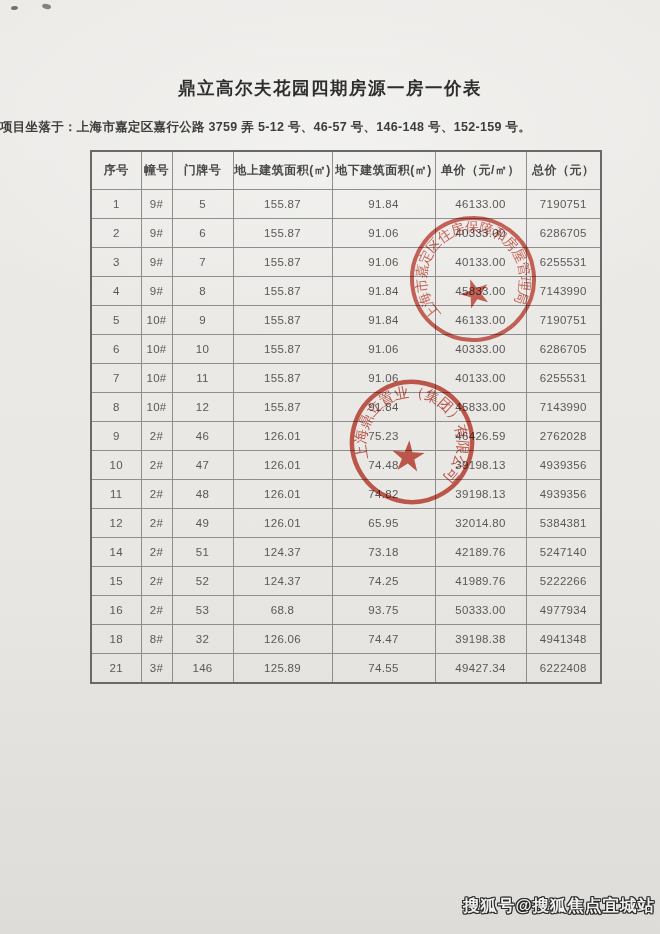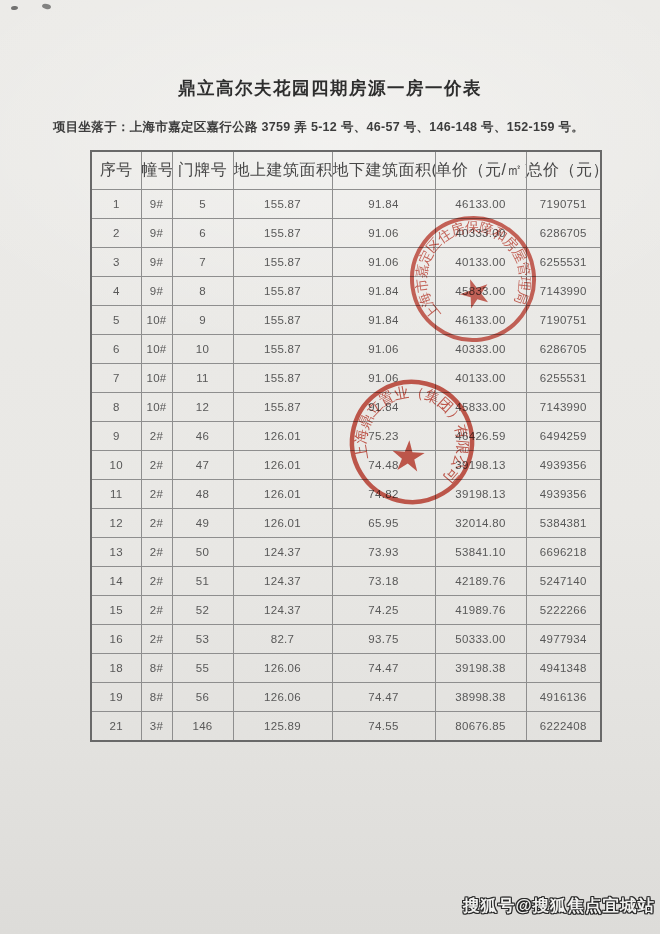--- a/index.html
+++ b/index.html
@@ -19,37 +19,37 @@
   .speck.s1{left:11px;top:6px;width:7px;height:4px;transform:rotate(-8deg);}
   .speck.s2{left:42px;top:4px;width:9px;height:5px;transform:rotate(12deg);opacity:.65;}
 
   .doc-title{
     position:absolute;left:0;top:76px;width:660px;
     text-align:center;font-size:17.5px;font-weight:700;color:#2e2e2e;
     letter-spacing:1.5px;
   }
   .doc-subtitle{
     position:absolute;left:0;top:119px;width:637px;
-    text-align:center;font-size:12.5px;font-weight:700;color:#3d3d3d;
+    text-align:left;font-size:12.5px;font-weight:700;color:#3d3d3d;
     letter-spacing:.3px;
   }
 
   table.price-table{
     position:absolute;left:90px;top:150px;width:510px;
     border-collapse:collapse;table-layout:fixed;
     background:transparent;
   }
   table.price-table th, table.price-table td{
     border:1px solid #8e8e8e;
     text-align:center;vertical-align:middle;
     padding:0;overflow:hidden;white-space:nowrap;
   }
   table.price-table{border:2px solid #696969;}
   table.price-table th{
-    height:37px;font-size:16px;font-weight:400;color:#474747;letter-spacing:.5px;
+    height:37px;font-size:12px;font-weight:700;color:#474747;letter-spacing:.5px;
   }
   table.price-table td{
     height:28px;font-size:11.5px;color:#585858;letter-spacing:.3px;
   }
   col.c0{width:50px}col.c1{width:31px}col.c2{width:61px}
   col.c3{width:99px}col.c4{width:103px}col.c5{width:91px}col.c6{width:75px}
 
   .stamp{position:absolute;mix-blend-mode:multiply;opacity:.82;}
   .stamp svg{display:block;}
   .stamp-authority{left:403px;top:209px;width:140px;height:140px;transform:rotate(-8deg);}
@@ -169,21 +169,21 @@
           <td>45833.00</td>
           <td>7143990</td>
         </tr>
         <tr>
           <td>9</td>
           <td>2#</td>
           <td>46</td>
           <td>126.01</td>
           <td>75.23</td>
           <td>46426.59</td>
-          <td>6494259</td>
+          <td>2762028</td>
         </tr>
         <tr>
           <td>10</td>
           <td>2#</td>
           <td>47</td>
           <td>126.01</td>
           <td>74.48</td>
           <td>39198.13</td>
           <td>4939356</td>
         </tr>
@@ -197,29 +197,20 @@
           <td>4939356</td>
         </tr>
         <tr>
           <td>12</td>
           <td>2#</td>
           <td>49</td>
           <td>126.01</td>
           <td>65.95</td>
           <td>32014.80</td>
           <td>5384381</td>
-        </tr>
-        <tr>
-          <td>13</td>
-          <td>2#</td>
-          <td>50</td>
-          <td>124.37</td>
-          <td>73.93</td>
-          <td>53841.10</td>
-          <td>6696218</td>
         </tr>
         <tr>
           <td>14</td>
           <td>2#</td>
           <td>51</td>
           <td>124.37</td>
           <td>73.18</td>
           <td>42189.76</td>
           <td>5247140</td>
         </tr>
@@ -229,50 +220,41 @@
           <td>52</td>
           <td>124.37</td>
           <td>74.25</td>
           <td>41989.76</td>
           <td>5222266</td>
         </tr>
         <tr>
           <td>16</td>
           <td>2#</td>
           <td>53</td>
-          <td>82.7</td>
+          <td>68.8</td>
           <td>93.75</td>
           <td>50333.00</td>
           <td>4977934</td>
         </tr>
         <tr>
           <td>18</td>
           <td>8#</td>
-          <td>55</td>
+          <td>32</td>
           <td>126.06</td>
           <td>74.47</td>
           <td>39198.38</td>
           <td>4941348</td>
-        </tr>
-        <tr>
-          <td>19</td>
-          <td>8#</td>
-          <td>56</td>
-          <td>126.06</td>
-          <td>74.47</td>
-          <td>38998.38</td>
-          <td>4916136</td>
         </tr>
         <tr>
           <td>21</td>
           <td>3#</td>
           <td>146</td>
           <td>125.89</td>
           <td>74.55</td>
-          <td>80676.85</td>
+          <td>49427.34</td>
           <td>6222408</td>
         </tr>
       </tbody>
   </table>
 
   <div class="stamp stamp-authority">
     <svg width="140" height="140" viewBox="0 0 140 140">
       <circle cx="70" cy="70" r="61" fill="none" stroke="#c7473a" stroke-width="4"></circle>
       <path id="sealArc0" d="M 34,100.2 A 47,47 0 1 1 106,100.2" fill="none"></path>
       <text font-size="14" fill="#c7473a" letter-spacing="1">

